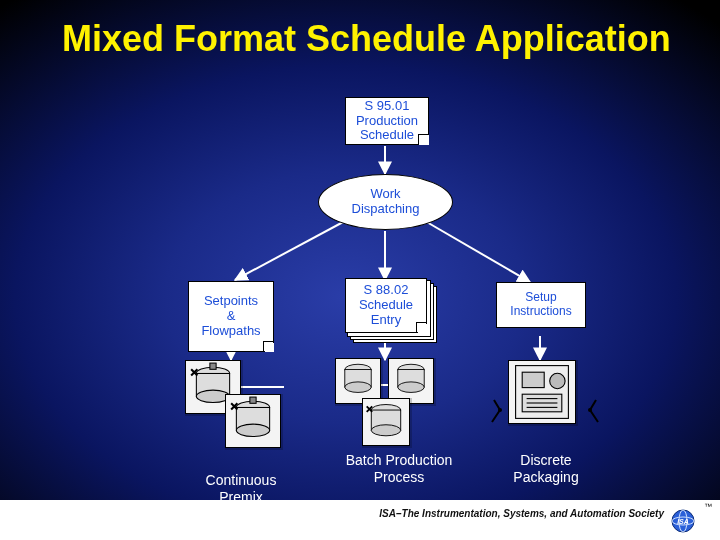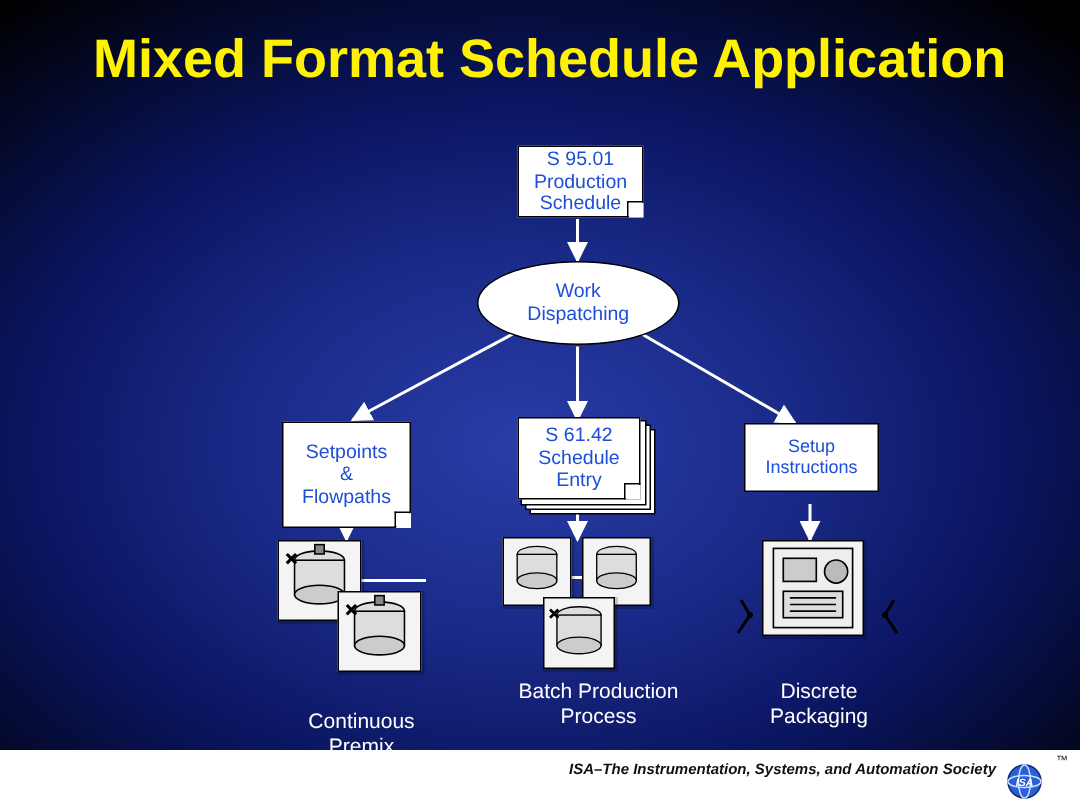--- a/index.html
+++ b/index.html
@@ -67,21 +67,21 @@
 Dispatching</span>
   </div>
 
   <div class="node dogear" style="left:188px;top:281px;width:86px;height:71px">
     <span style="white-space:pre-line">Setpoints
 &amp;
 Flowpaths</span>
   </div>
 
   <div class="node stack dogear" style="left:345px;top:278px;width:82px;height:55px">
-    <span style="white-space:pre-line">S 61.42
+    <span style="white-space:pre-line">S 88.02
 Schedule
 Entry</span>
   </div>
 
   <div class="node" style="left:496px;top:282px;width:90px;height:46px;font-size:12px">
     <span style="white-space:pre-line">Setup
 Instructions</span>
   </div>
 
   <div class="equip" style="left:185px;top:360px">

